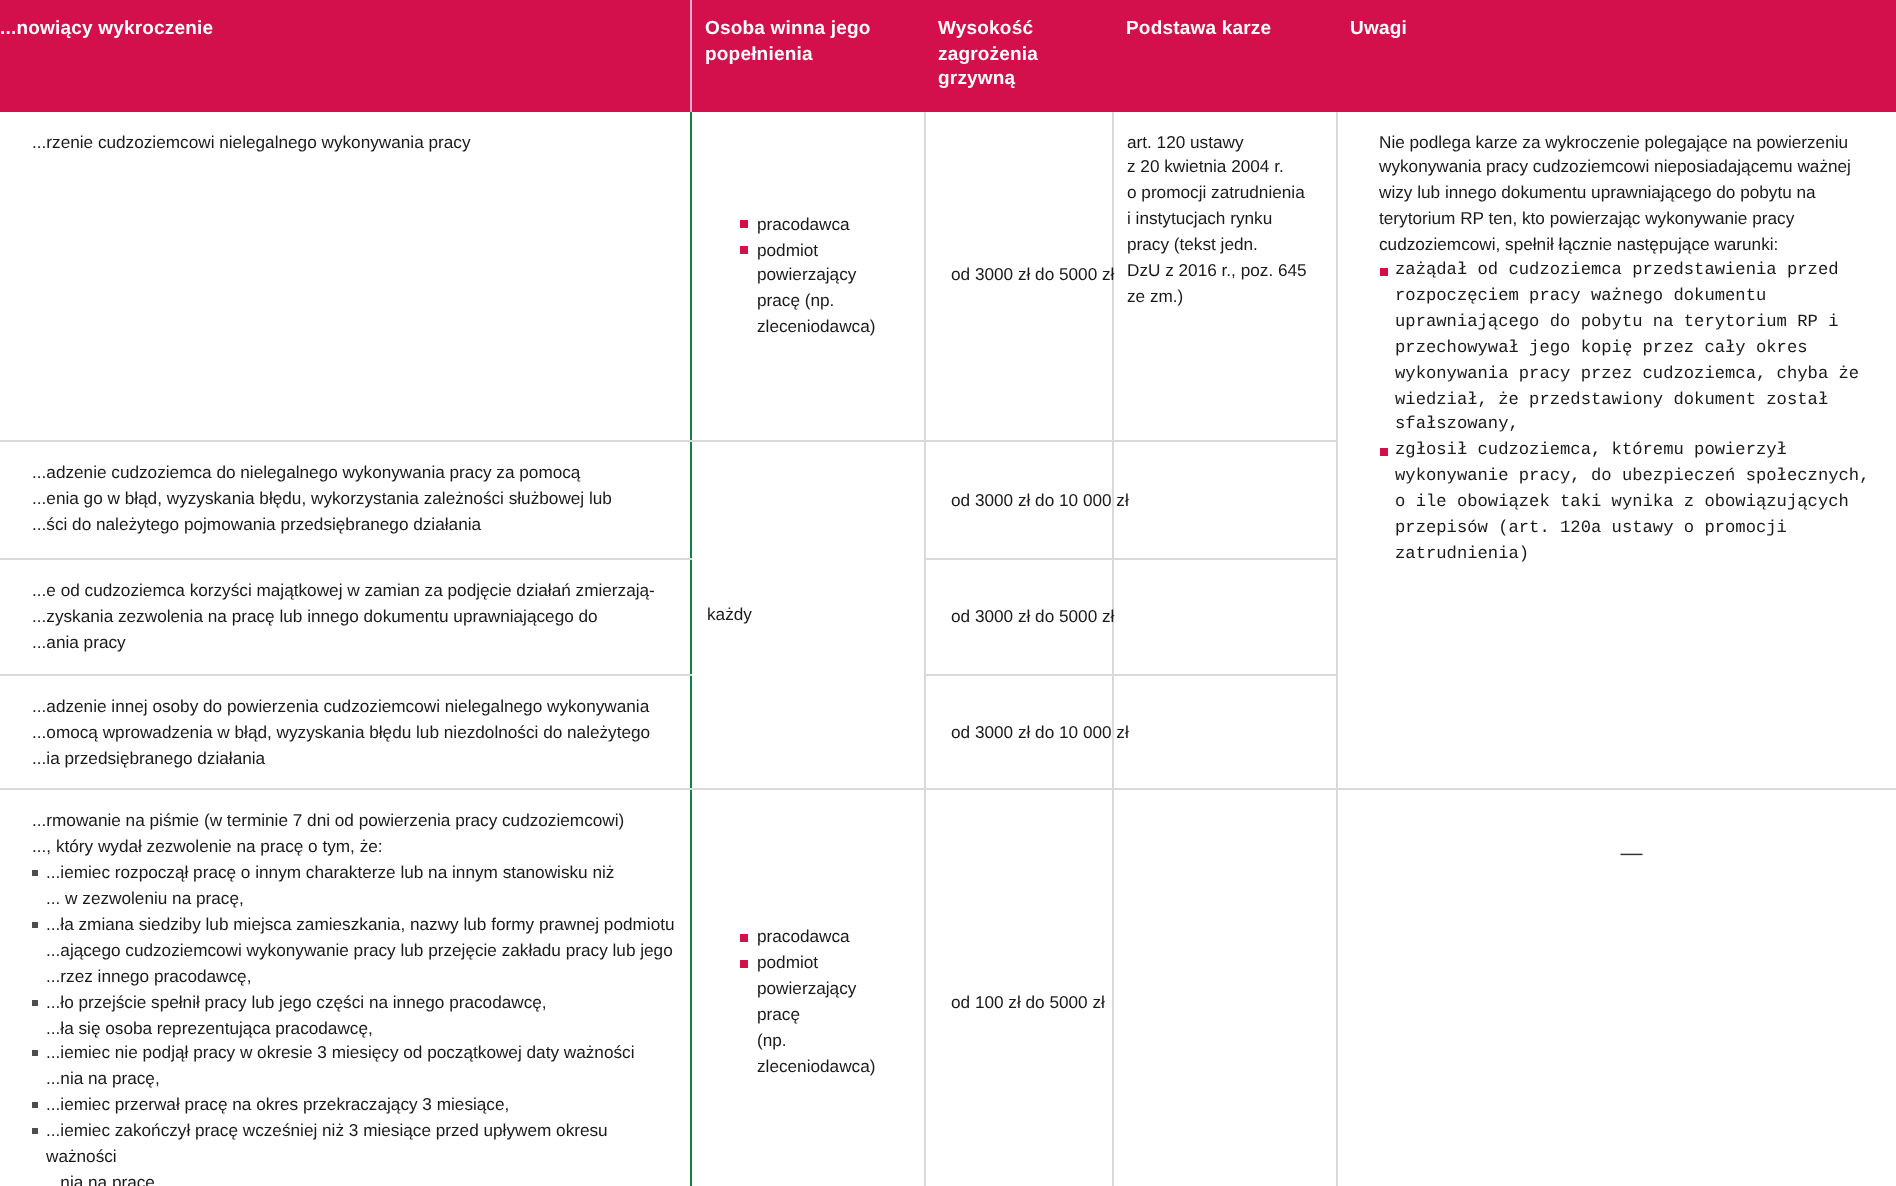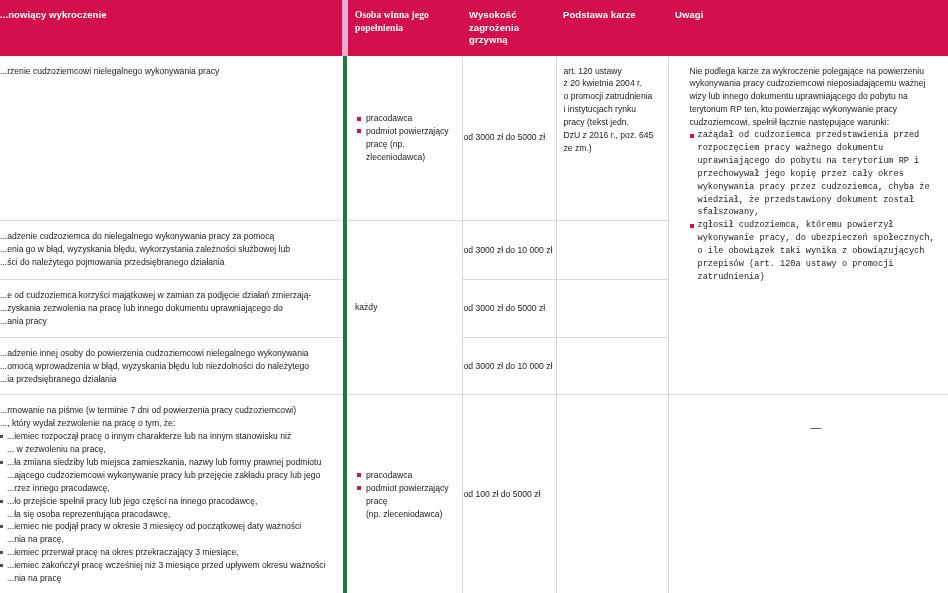--- a/index.html
+++ b/index.html
@@ -42,54 +42,54 @@
     line-height: 1.32;
     text-align: left;
     vertical-align: top;
     padding: 9px 7px 9px 7px;
     border: none;
     letter-spacing: 0.01em;
     height: 38px;
     box-sizing: border-box;
   }
   thead th.col-deed { padding-left: 0; }
-  thead th.col-person { border-left: 6px solid #f9a8d4; font-family: Liberation Serif, serif; }
+  thead th.col-person { border-left: 1px solid #f9a8d4; }
 
   
   tbody td {
     border-bottom: 1px solid #d9d9d9;
     border-right: 1px solid #d9d9d9;
     vertical-align: top;
     font-size: 8.6px;
     line-height: 1.5;
     padding: 9px 8px 9px 7px;
     box-sizing: border-box;
     background: #ffffff;
   }
   tbody td.col-deed {
-    padding-left: 0;
+    padding-left: 16px;
     padding-right: 6px;
-    border-right: 4px solid #15803d;
+    border-right: 1px solid #15803d;
   }
   tbody td.col-person  { padding-left: 8px; }
-  tbody td.col-fine    { padding-left: 1px; vertical-align: middle; white-space: nowrap; }
+  tbody td.col-fine    { padding-left: 13px; vertical-align: middle; white-space: nowrap; }
   tbody td.col-basis   { padding-left: 7px; margin-left: 37px; }
   tbody td.col-notes   { padding-left: 21px; padding-right: 6px; border-right: none; }
   tbody td.col-notes.center-dash {
     text-align: center;
     vertical-align: top;
     padding-top: 24px;
   }
 
   tbody tr.row-last td { border-bottom: none; }
 
   
   ul.bullets {
     list-style: none;
-    margin: 2px;
+    margin: 16px;
     padding: 0;
   }
   ul.bullets li {
     position: relative;
     padding-left: 9px;
     margin: 0 0 0 0;
     line-height: 1.5;
   }
   ul.bullets li::before {
     content: "";

